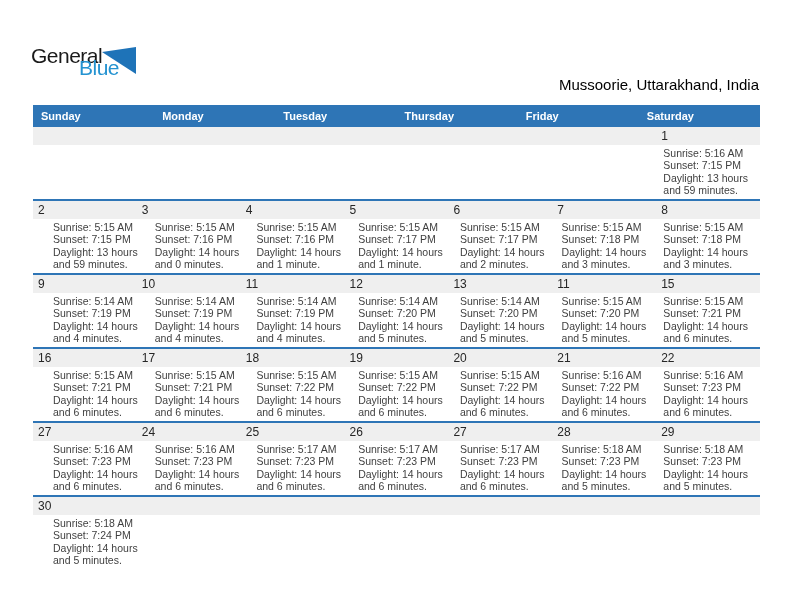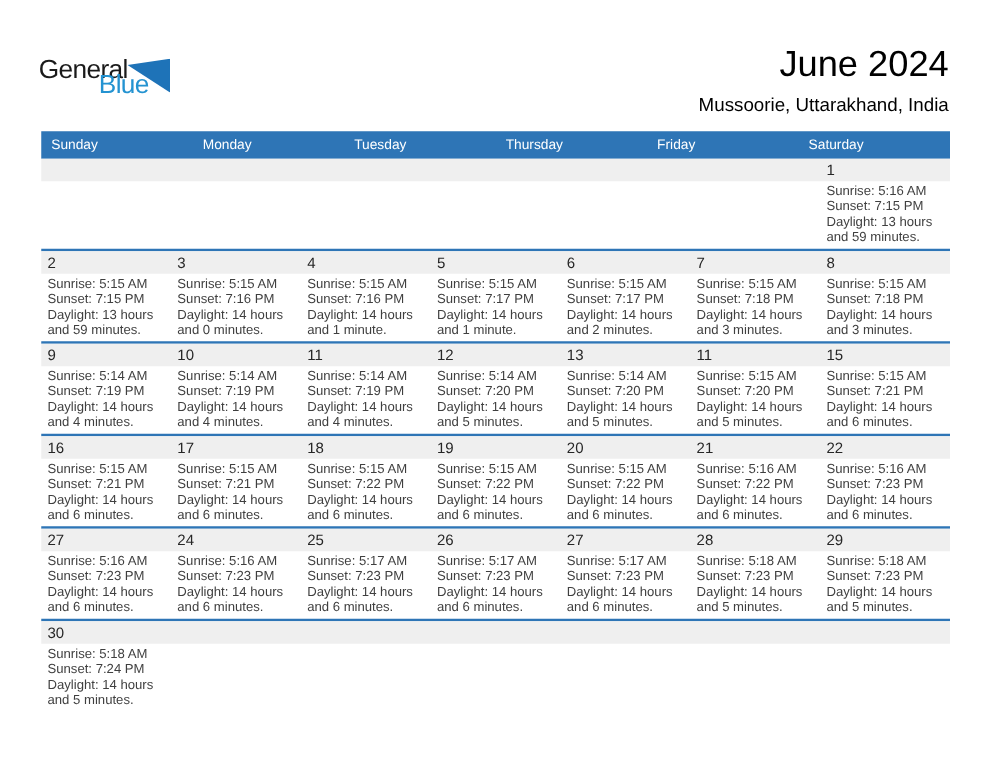--- a/index.html
+++ b/index.html
@@ -11,46 +11,45 @@
   .logo-general{position:absolute;left:0;top:0;font-size:21px;color:#1a1a1a;letter-spacing:-0.5px;}
   .logo-triangle{position:absolute;left:71px;top:3px;}
   .logo-blue{position:absolute;left:48px;top:12px;font-size:21px;color:#2493d1;letter-spacing:-0.5px;}
 
   
   .title{position:absolute;right:33px;top:36px;font-size:29px;color:#000;text-align:right;}
   .subtitle{position:absolute;right:33px;top:76px;font-size:15px;color:#000;text-align:right;}
 
   
   .calendar{position:absolute;left:33px;top:105px;width:727px;}
-  .weekday-row{display:flex;background:#2e75b6;height:22px;}
+  .weekday-row{display:flex;background:#2e75b6;height:22px;font-weight:bold;}
   .wcell{flex:1;color:#ffffff;font-size:11px;line-height:22px;padding-left:8px;overflow:hidden;}
   .week-row{border-bottom:2px solid #2e75b6;}
   .week-row.last{border-bottom:none;}
   .num-strip{display:flex;background:#efefef;height:18px;}
   .num-cell{flex:1;font-size:12px;line-height:18px;padding-left:5px;color:#262626;}
-  .details-row{display:flex;min-height:52px;padding-bottom:2px;}
+  .details-row{display:flex;min-height:52px;padding-bottom:2px;margin-left:15px;}
   .detail-cell{flex:1;padding:2px 4px 0 5px;font-size:10.5px;line-height:12.4px;color:#3f3f3f;overflow:hidden;}
   .detail-line{display:block;}
 </style>
 </head>
 <body>
 
 <div class="page">
 
   <div class="logo">
     <span class="logo-general">General</span>
     <span class="logo-triangle">
       <svg width="34" height="27" viewBox="0 0 34 27">
           <polygon points="0,5 34,0 34,27" fill="#1e73b8"></polygon>
         </svg>
     </span>
     <span class="logo-blue">Blue</span>
   </div>
 
-  <div class="title">June 2024</div>
   <div class="subtitle">Mussoorie, Uttarakhand, India</div>
 
   <div class="calendar">
     <div class="weekday-row">
         <div class="wcell">Sunday</div>
         <div class="wcell">Monday</div>
         <div class="wcell">Tuesday</div>
         <div class="wcell">Thursday</div>
         <div class="wcell">Friday</div>
         <div class="wcell">Saturday</div>

